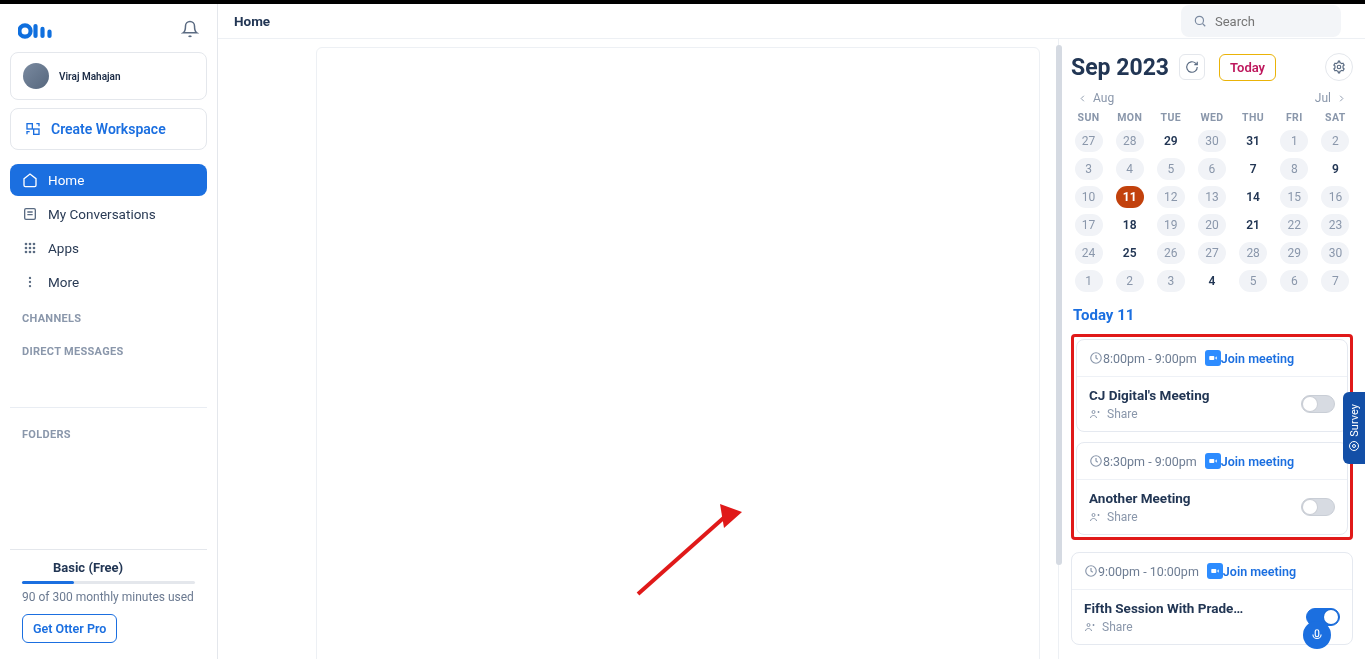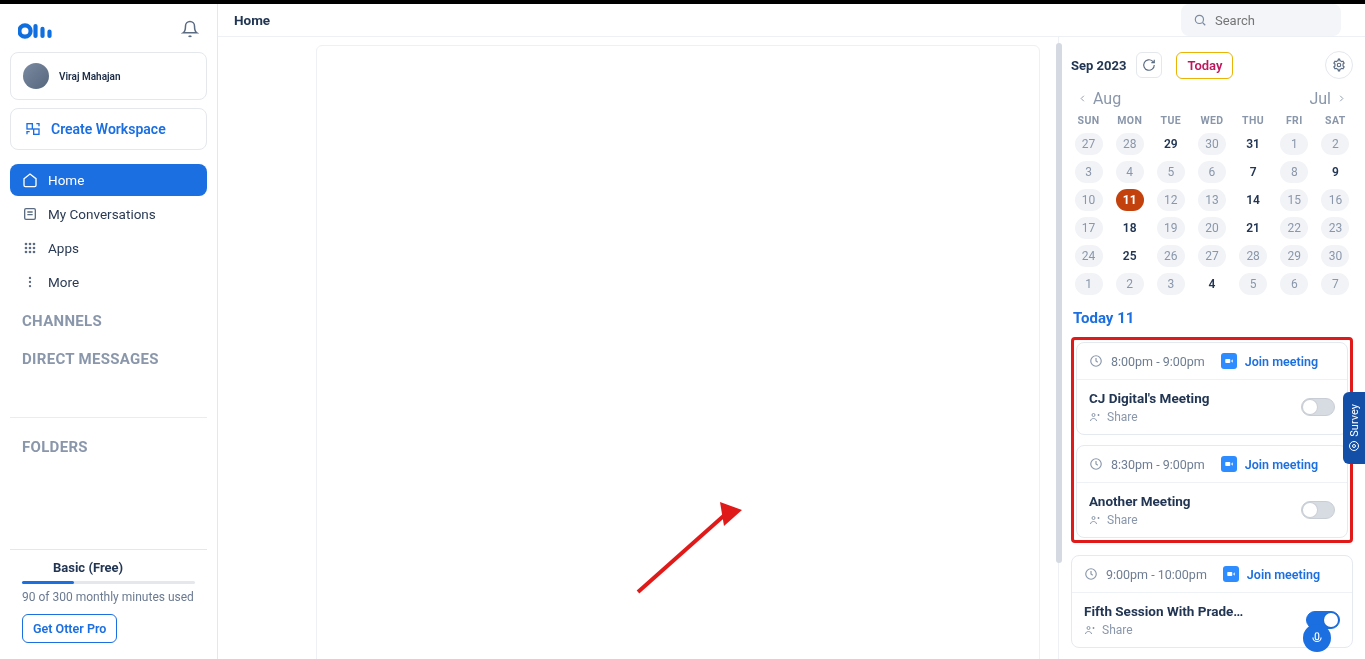--- a/index.html
+++ b/index.html
@@ -23,21 +23,21 @@
   .workspace-btn { border:1px solid #e4e7ec; border-radius:8px; padding:12px 14px; display:flex; align-items:center; gap:10px; color:#1b6fe0; font-weight:600; font-size:14px; cursor:pointer; margin-bottom:14px; background:#fff; }
   .ws-icon { width:16px; height:16px; color:#1b6fe0; }
 
   .nav { display:flex; flex-direction:column; gap:2px; }
   .nav-item { display:flex; align-items:center; gap:10px; padding:8px 12px; border-radius:8px; font-size:13.5px; color:#2a3b55; cursor:pointer; }
   .nav-item.active { background:#1b6fe0; color:#fff; }
   .nav-item.active .nav-icn { color:#fff; }
   .nav-icn { width:16px; height:16px; color:#5a6b82; flex:0 0 16px; }
   .dots-icn { width:14px; height:14px; }
 
-  .section-title { font-size:15px; color:#8a97ab; font-weight:700; letter-spacing:.3px; padding:14px 12px 6px; }
+  .section-title { font-size:11px; color:#8a97ab; font-weight:700; letter-spacing:.3px; padding:14px 12px 6px; }
   .dm-empty { height:44px; border-bottom:1px solid #e9edf3; margin:0 0 6px 0; }
 
   .sidebar-footer { margin-top:auto; border-top:1px solid #e4e7ec; padding:10px 4px 6px 4px; }
   .plan-title { font-size:13px; font-weight:700; color:#223654; padding:0 8px 6px;margin-left:31px; }
   .usage-bar { height:3px; background:#e4e7ec; border-radius:3px; margin:0 8px 6px; position:relative; }
   .usage-fill { height:100%; width:30%; background:#1b6fe0; border-radius:3px; }
   .usage-text { font-size:12px; color:#6b7a91; padding:0 8px 10px; }
   .get-pro-btn { display:inline-block; border:1px solid #1b6fe0; color:#1b6fe0; border-radius:6px; padding:6px 10px; font-size:12.5px; font-weight:600; cursor:pointer; margin-left:8px; }
 
   
@@ -58,41 +58,41 @@
   .btn .icn { width:16px; height:16px; }
 
   .content-row { flex:1; display:flex; }
   .center { flex:1; border-right:1px solid #edf0f4; position:relative; }
   .center .scroll-thumb { position:absolute; right:-4px; top:6px; width:6px; height:520px; background:#d5dae2; border-radius:3px; }
   .content-card { margin:8px 18px 0 98px; height:100%; border:1px solid #edf0f4; border-radius:6px; background:#fff; }
 
   .right { width:306px; flex:0 0 306px; padding:14px 12px; position:relative; overflow:hidden; }
 
   .cal-header { display:flex; align-items:center; gap:10px; margin-bottom:6px; }
-  .cal-month { font-size:13px; font-weight:700; color:#223654; }
+  .cal-month { font-size:23px; font-weight:700; color:#223654; }
   .refresh-btn { width:26px; height:26px; display:flex; align-items:center; justify-content:center; border-radius:6px; border:1px solid #e4e7ec; color:#5a6b82; cursor:pointer; }
   .today-chip { margin-left:4px; border:1px solid #eab308; border-radius:6px; padding:5px 10px; font-size:13px; color:#be185d; cursor:pointer; background:#fff; font-weight:600; }
   .gear-btn { margin-left:auto; width:28px; height:28px; display:flex; align-items:center; justify-content:center; border-radius:50%; border:1px solid #e4e7ec; color:#5a6b82; cursor:pointer; }
 
   .cal-nav-row { display:flex; align-items:center; justify-content:space-between; font-size:12px; color:#8a97ab; padding:4px 6px 6px; }
-  .cal-nav-link { display:flex; align-items:center; gap:5px; cursor:pointer; color:#8a97ab; font-size:16px; }
+  .cal-nav-link { display:flex; align-items:center; gap:5px; cursor:pointer; color:#8a97ab; font-size:12px; }
   .cal-nav-link svg { width:11px; height:11px; }
 
   .cal-grid { display:grid; grid-template-columns:repeat(7, 1fr); gap:6px; text-align:center; }
   .dow { font-size:10.5px; color:#8a97ab; font-weight:700; letter-spacing:.4px; }
   .day { width:28px; height:22px; line-height:22px; margin:0 auto; border-radius:11px; font-size:12px; color:#8a97ab; background:#f1f3f7; cursor:pointer; }
   .day.in-month { color:#223654; background:transparent; font-weight:600; }
   .day.dim-in-month { color:#8a97ab; background:#f1f3f7; }
   .day.selected { background:#c2410c; color:#fff; font-weight:700; }
 
   .today-title { font-size:15px; color:#1b6fe0; font-weight:700; margin:14px 0 10px 2px; }
 
   .meetings { display:flex; flex-direction:column; gap:12px; }
   .meeting-card { border:1px solid #e5e9f0; border-radius:8px; overflow:hidden; }
-  .mc-top { display:flex; align-items:center; gap:8px; padding:10px 12px; border-bottom:1px solid #eef1f6; font-size:12.5px; color:#6e7d93; }
+  .mc-top { display:flex; align-items:center; padding:10px 12px; border-bottom:1px solid #eef1f6; font-size:12.5px; color:#6e7d93; }
   .mc-top .clock { width:14px; height:14px; color:#8a97ab; }
   .zoom-dot { width:16px; height:16px; background:#2d8cff; border-radius:3px; display:inline-flex; align-items:center; justify-content:center; margin-left:8px; }
   .zoom-dot svg { width:10px; height:10px; color:#fff; }
   .join-link { color:#1b6fe0; font-weight:600; font-size:12.5px; cursor:pointer; }
   .mc-body { padding:10px 12px; display:flex; align-items:center; gap:5px; }
   .mc-left { display:flex; flex-direction:column; gap:4px; }
   .mc-title { font-size:13.5px; font-weight:700; color:#223654; white-space:nowrap; overflow:hidden; text-overflow:ellipsis; max-width:190px; }
   .mc-share { display:flex; align-items:center; gap:6px; font-size:12px; color:#8a97ab; cursor:pointer; }
   .mc-share svg { width:12px; height:12px; }
   .toggle { margin-left:auto; width:34px; height:18px; border-radius:10px; background:#d7dbe2; position:relative; cursor:pointer; border:1px solid #c9ced6; }

